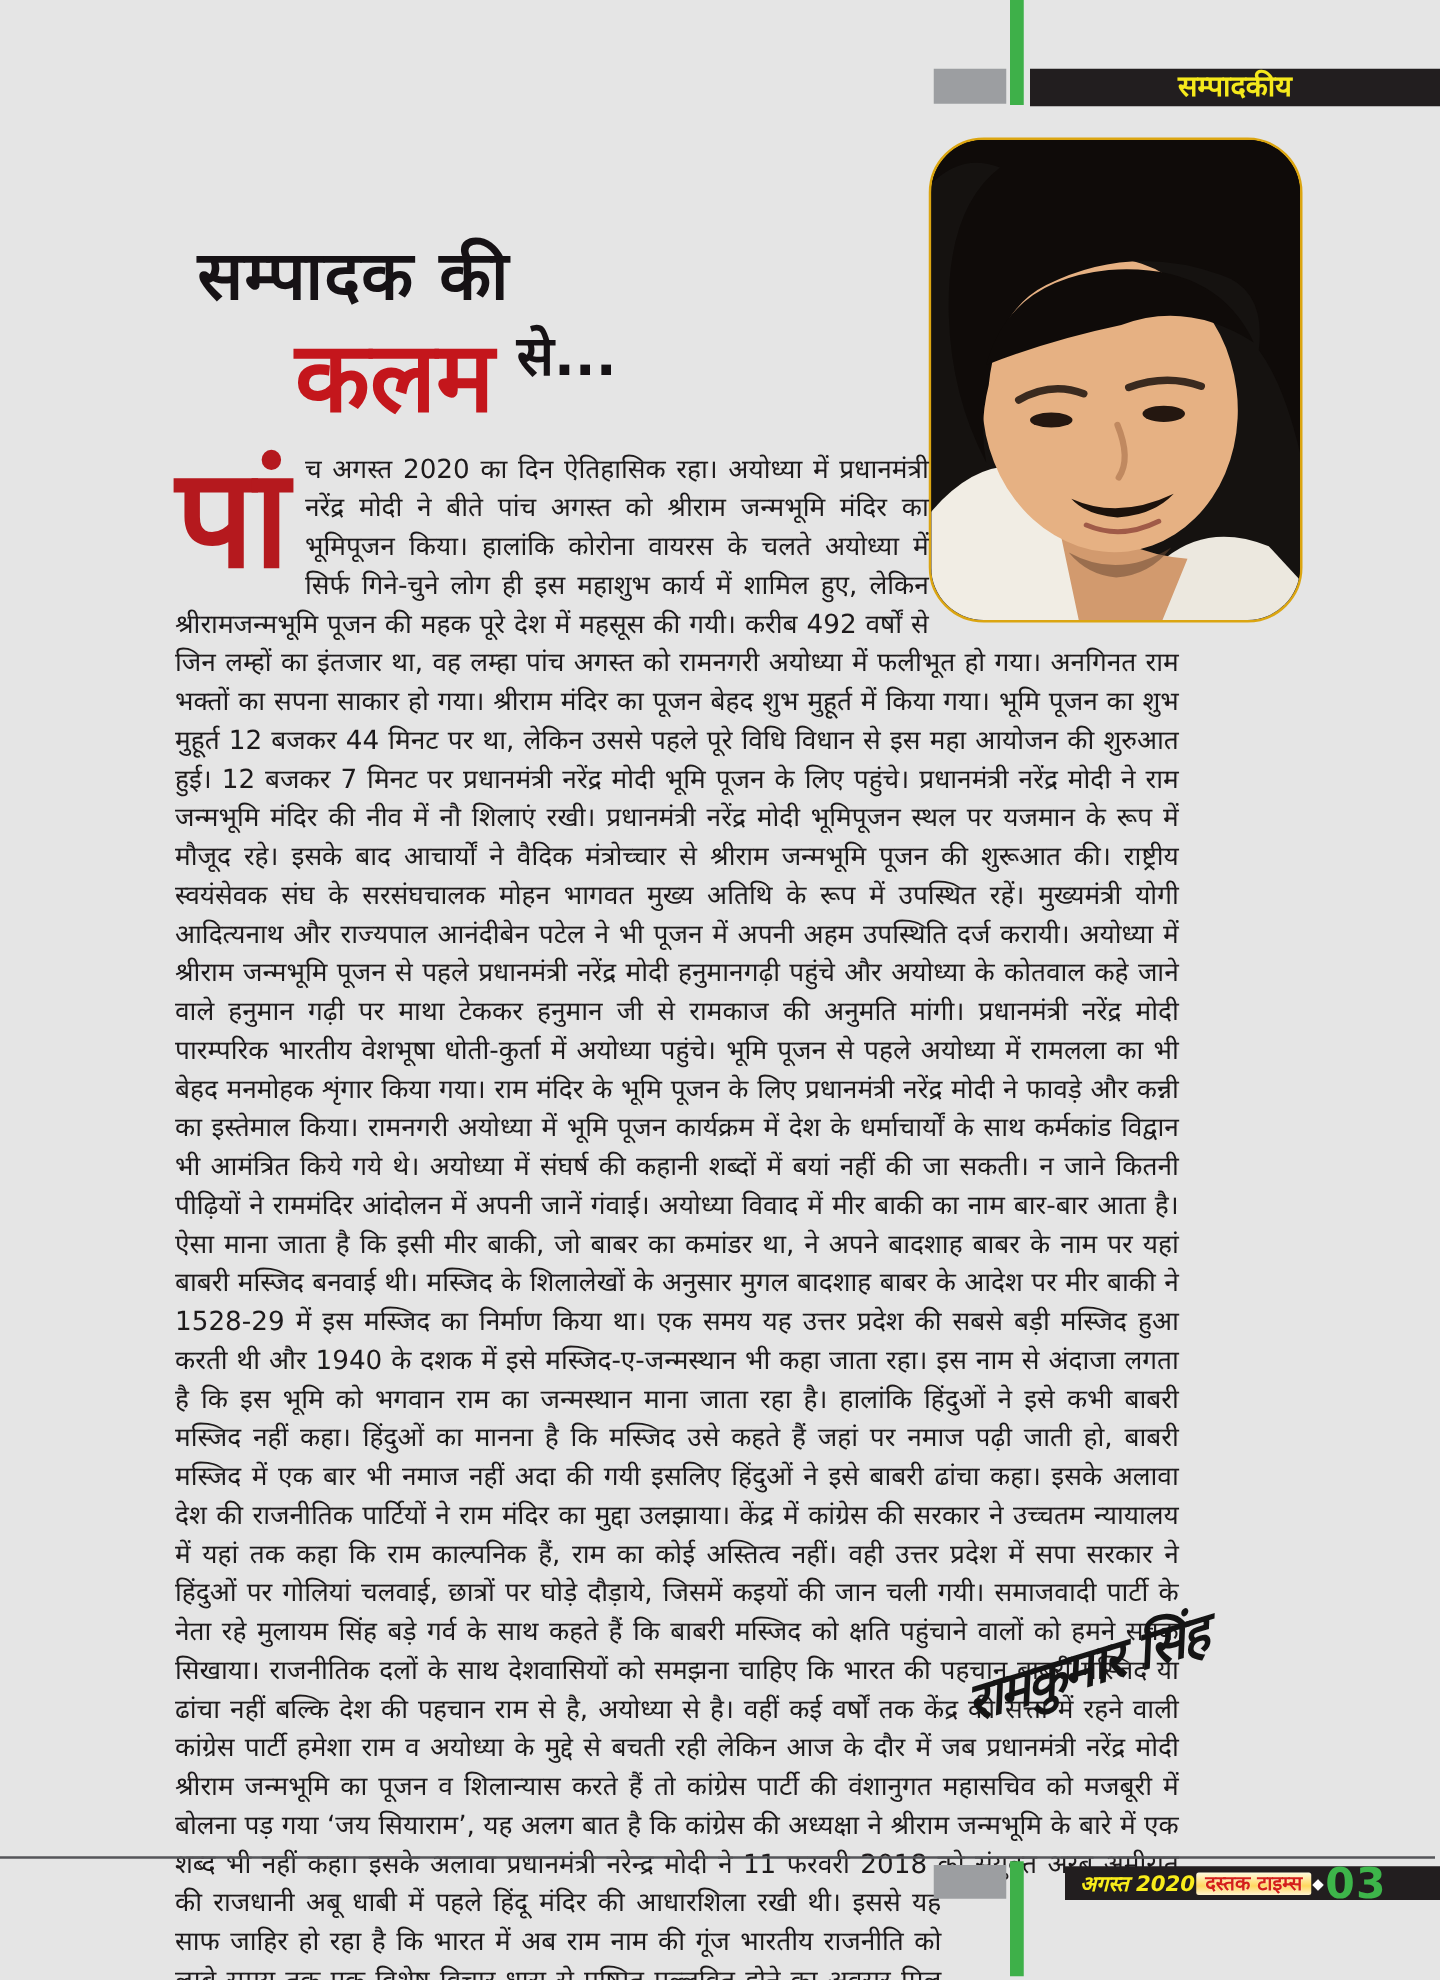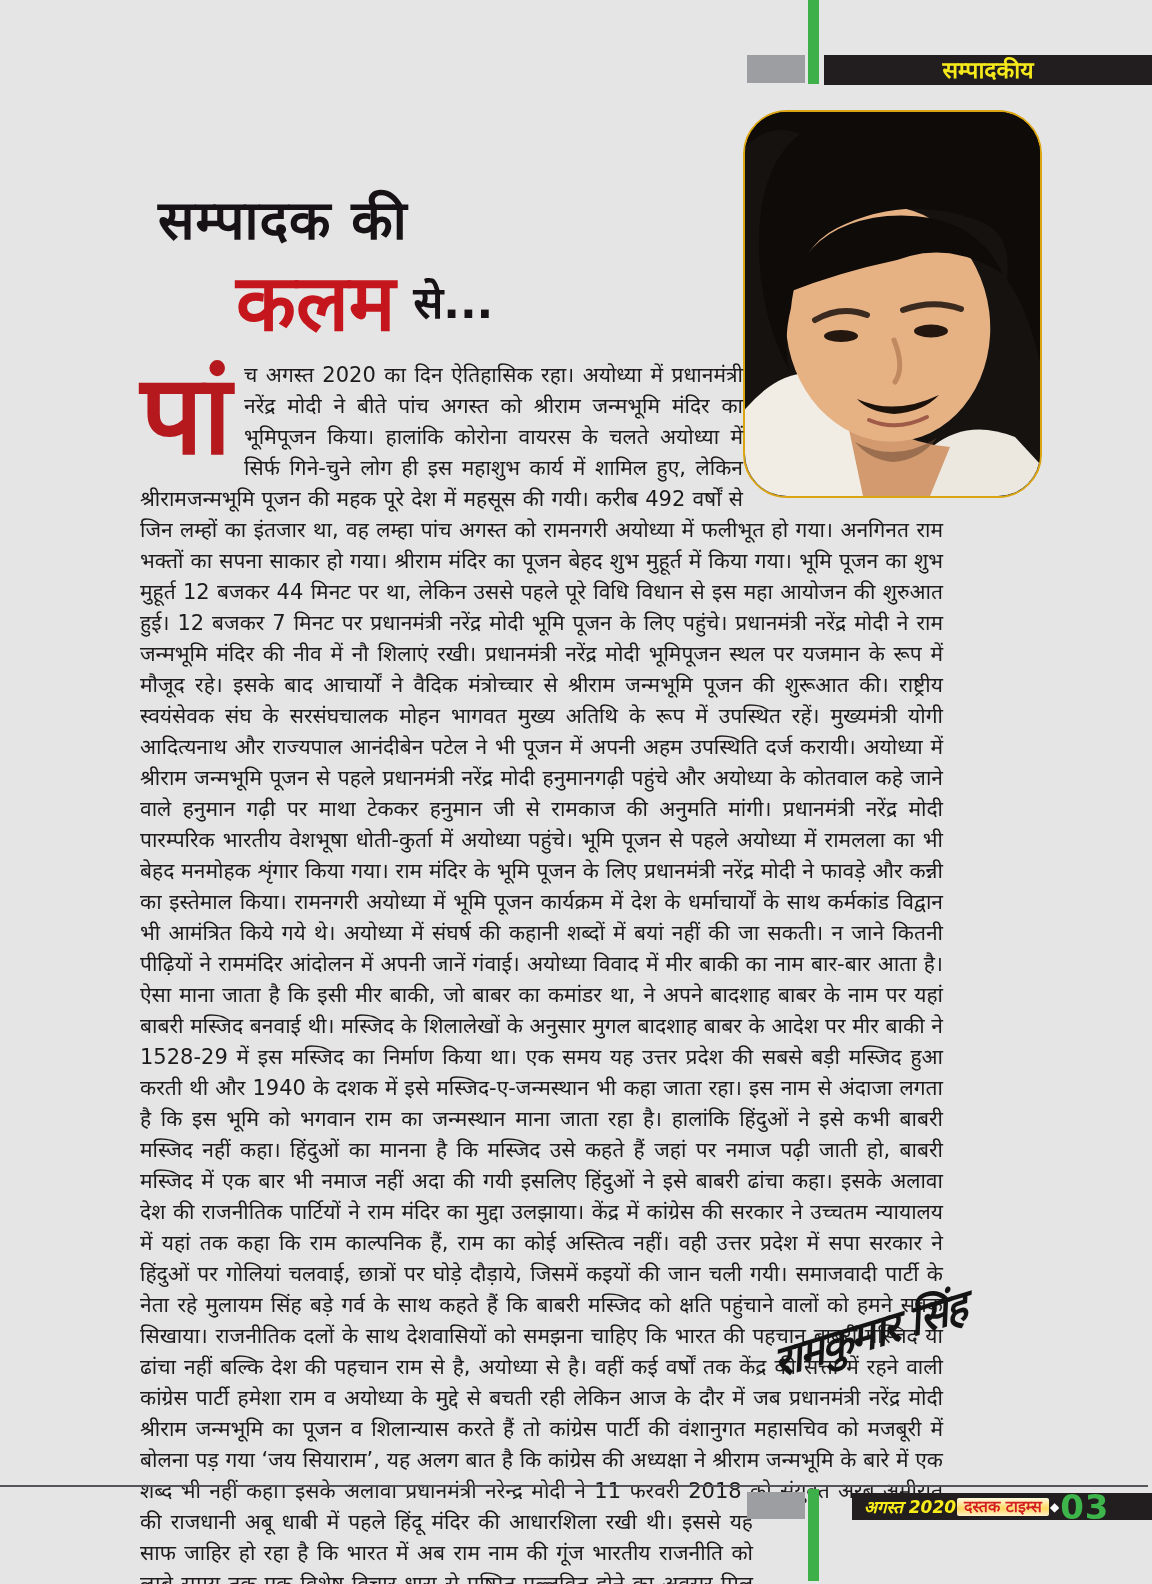--- a/index.html
+++ b/index.html
@@ -22,21 +22,21 @@
   .hdr-black span{color:#f5e91c;font-weight:bold;font-size:23px;line-height:1;}
   
   .photo{
     position:absolute;left:743px;top:110px;width:295px;height:384px;
     border:2px solid #dba511;border-radius:44px;overflow:hidden;background:#151210;
   }
   .photo svg{display:block;width:100%;height:100%;}
   
   .title{position:absolute;left:158px;top:150px;width:480px;margin-top:43px;}
   .title .t1{font-size:54px;font-weight:bold;color:#161215;line-height:1.05;letter-spacing:1px;}
-  .title .t2{margin-top:14px;padding-left:78px;display:flex;align-items:center;gap:18px;}
+  .title .t2{margin-top:14px;padding-left:78px;display:flex;align-items:flex-start;gap:18px;}
   .title .t2 .red{font-size:78px;font-weight:bold;color:#c4161c;line-height:1;}
   .title .t2 .tail{font-size:44px;font-weight:bold;color:#161215;line-height:1;}
   
   .article{
     position:absolute;left:140px;top:360px;width:803px;
     font-size:21px;line-height:31px;text-align:justify;color:#1d1a1b;
   }
   .photo-gap{float:right;width:200px;height:140px;}
   .sig-gap{float:right;width:190px;height:100px;}
   .dropcap{

